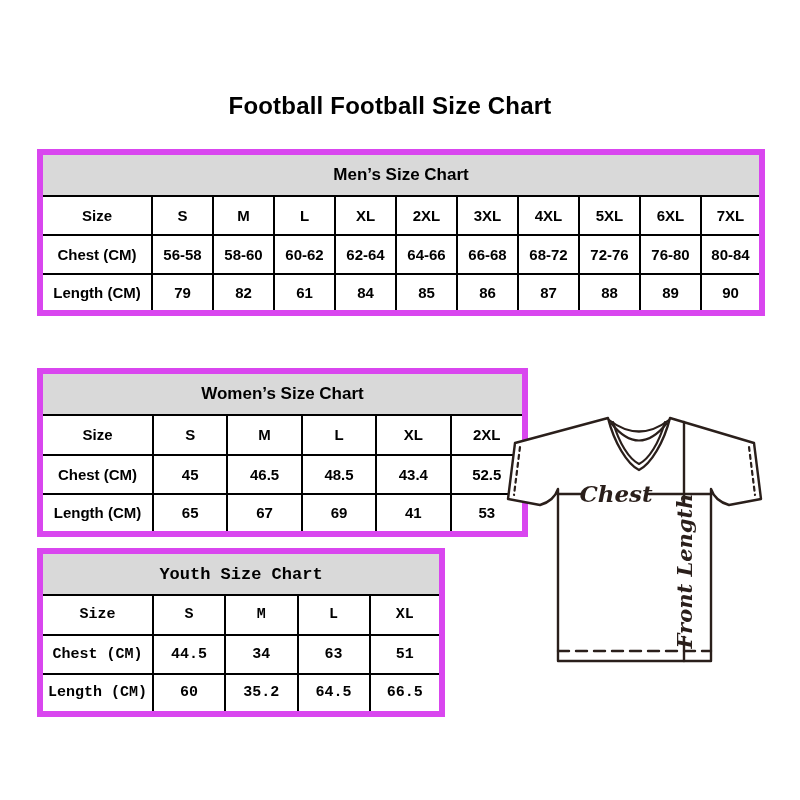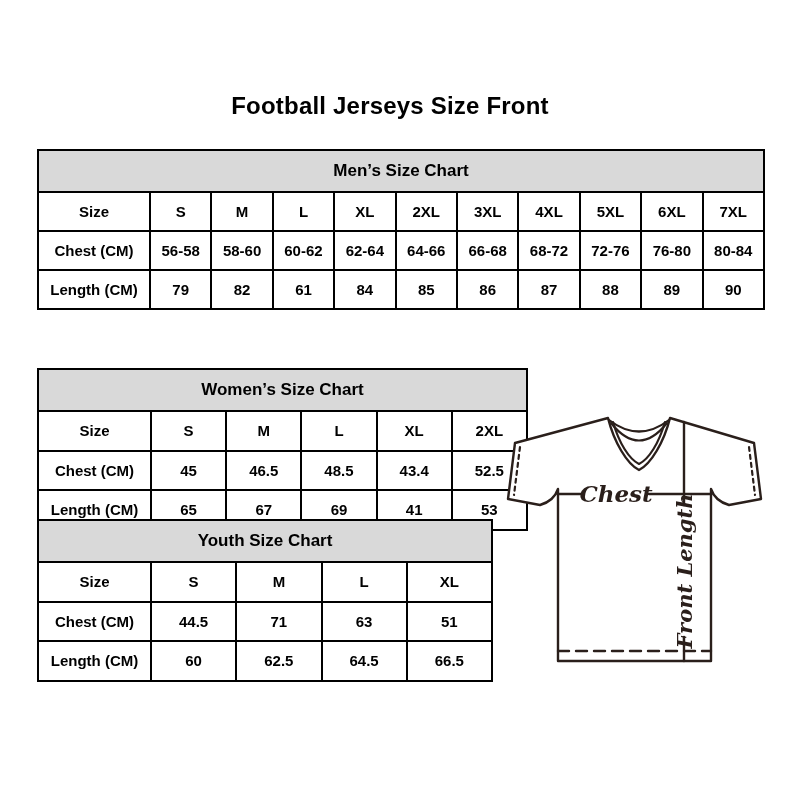--- a/index.html
+++ b/index.html
@@ -7,44 +7,44 @@
     position:relative; width:800px; height:800px; background:#ffffff;
     font-family:"Liberation Sans", sans-serif; overflow:hidden;
   }
   .page-title {
     position:absolute; top:92px; left:0; width:780px;
     text-align:center; font-size:24px; font-weight:bold; color:#000;
     letter-spacing:0.2px;
   }
   table.size-table {
     position:absolute; border-collapse:collapse; table-layout:fixed;
-    background:#fff; border:2px solid #d946ef;
+    background:#fff; border:6px solid #d946ef;
   }
   .size-table th, .size-table td {
     border:2px solid #000; text-align:center; vertical-align:middle;
     font-weight:bold; color:#000; font-size:15px; padding:0;
     overflow:hidden; white-space:nowrap;
   }
   .size-table th.title-cell { background:#d9d9d9; font-size:17px; height:40px; }
   .size-table tbody tr { height:39px; }
   table.mens   { left:37px; top:149px; width:728px; }
   table.womens { left:37px; top:368px; width:491px; }
   table.womens tbody tr, table.youth tbody tr { height:39.5px; }
-  table.youth  { left:37px; top:519px; width:456px; }
+  table.youth  { left:37px; top:548px; width:408px;font-family:Liberation Mono, monospace; }
   .mens .c-label   { width:112px; }
   .womens .c-label { width:113px; }
   .youth .c-label  { width:113px; }
   .jersey { position:absolute; left:503px; top:410px; width:264px; height:262px; }
 </style>
 </head>
 <body>
 
 <div class="canvas">
 
-  <div class="page-title">Football Jerseys Size Front</div>
+  <div class="page-title">Football Football Size Chart</div>
 
   <table class="size-table mens">
     <colgroup>
         <col class="c-label">
         <col span="10">
       </colgroup>
     <thead>
       <tr>
         <th class="title-cell" colspan="11">Men’s Size Chart</th>
       </tr>
@@ -144,28 +144,28 @@
         <tr>
           <td>Size</td>
           <td>S</td>
           <td>M</td>
           <td>L</td>
           <td>XL</td>
         </tr>
         <tr>
           <td>Chest (CM)</td>
           <td>44.5</td>
-          <td>71</td>
+          <td>34</td>
           <td>63</td>
           <td>51</td>
         </tr>
         <tr>
           <td>Length (CM)</td>
           <td>60</td>
-          <td>62.5</td>
+          <td>35.2</td>
           <td>64.5</td>
           <td>66.5</td>
         </tr>
       </tbody>
   </table>
 
   <div class="jersey">
     <svg viewBox="0 0 264 262" width="264" height="262">
       <g stroke="#2a1f1b" fill="none" stroke-width="2.4" stroke-linejoin="round" stroke-linecap="round">
         <path fill="#ffffff" d="M105,8 L12,33 L5,89 L37,95 Q51,91 55,79 L55,251 L208,251 L208,79 Q212,91 226,95 L258,89 L251,33 L167,8 C161,32 148,54 136,60 C124,54 111,32 105,8 Z"></path>

